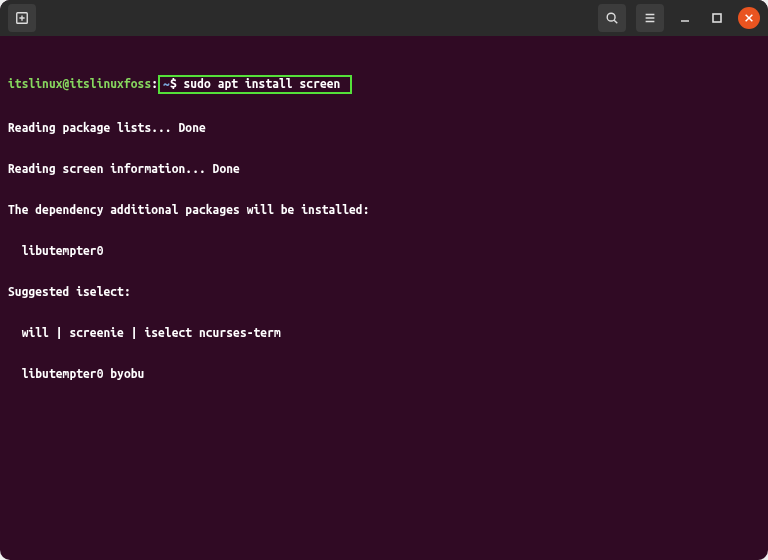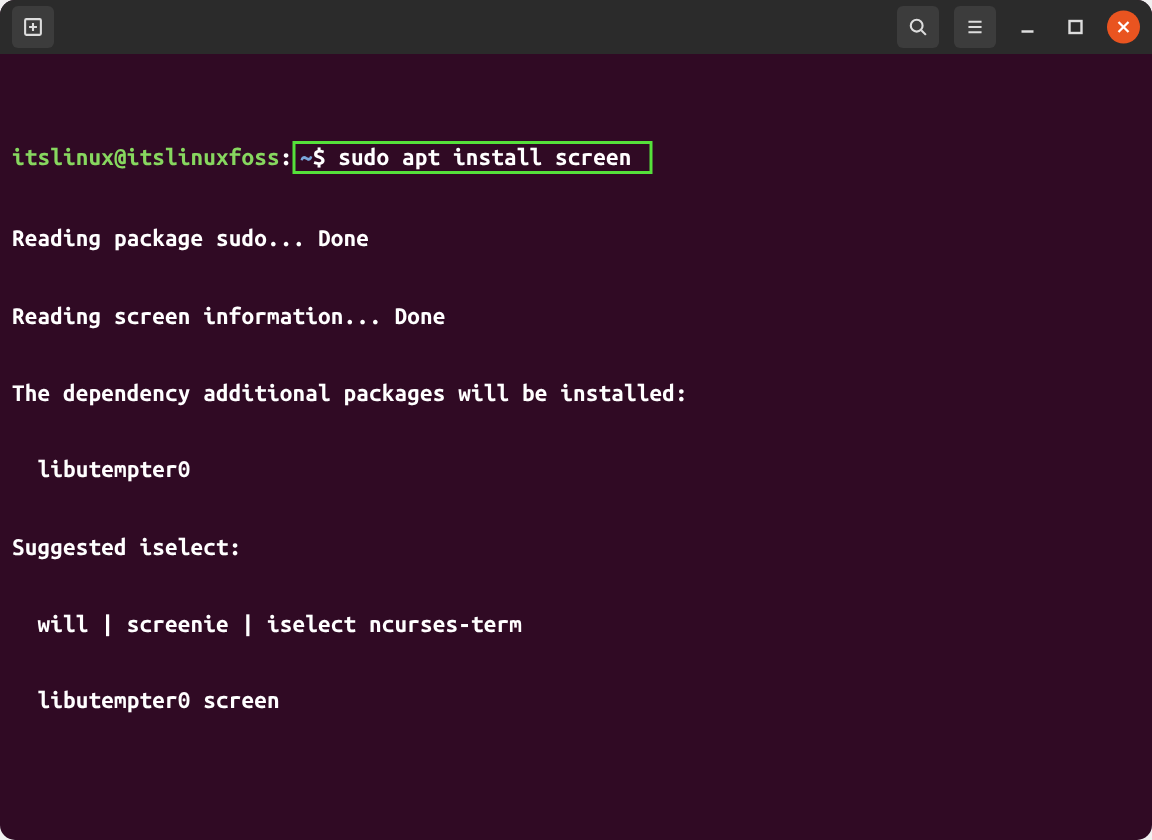--- a/index.html
+++ b/index.html
@@ -64,23 +64,23 @@
     background: transparent;
   }
   .win-btn.minimize svg,
   .win-btn.maximize svg { width:12px; height:12px; stroke:#ddd; }
   .win-btn.close {
     background: #e95420;
   }
   .win-btn.close svg { width:10px; height:10px; stroke:#fff; }
   .terminal {
     flex: 1;
-    padding: 24px 8px 6px 8px;
+    padding: 12px 8px 6px 8px;
     color: #ffffff;
-    font-size: 15px;
+    font-size: 12px;
     line-height: 1.14;
     white-space: pre;
     overflow: hidden;
     font-weight: 600;
     letter-spacing: 0.1px;
   }
   .line { white-space: pre-wrap; word-break: break-all; }
   .prompt-user { color: #87d75f; font-weight: bold; }
   .prompt-colon { color: #fff; }
   .prompt-path { color: #7aa6da; font-weight: bold; }
@@ -134,27 +134,27 @@
         <svg viewBox="0 0 12 12" stroke-width="1.8">
             <line x1="2" y1="2" x2="10" y2="10"></line>
             <line x1="10" y1="2" x2="2" y2="10"></line>
           </svg>
       </div>
     </div>
   </div>
 
   <div class="terminal">
     <div class="line"><span class="prompt-user">itslinux@itslinuxfoss</span><span class="prompt-colon">:</span><span class="cmd-box"><span class="prompt-path">~</span><span>$</span> <span>sudo apt install screen</span> </span></div>
-    <div class="line">Reading package sudo... Done</div>
+    <div class="line">Reading package lists... Done</div>
     <div class="line">Reading screen information... Done</div>
     <div class="line">The dependency additional packages will be installed:</div>
     <div class="line">  libutempter0</div>
     <div class="line">Suggested iselect:</div>
     <div class="line">  will | screenie | iselect ncurses-term</div>
-    <div class="line">  libutempter0 screen</div>
+    <div class="line">  libutempter0 byobu</div>
     
     
     
     
     
     
     
     
     
     

